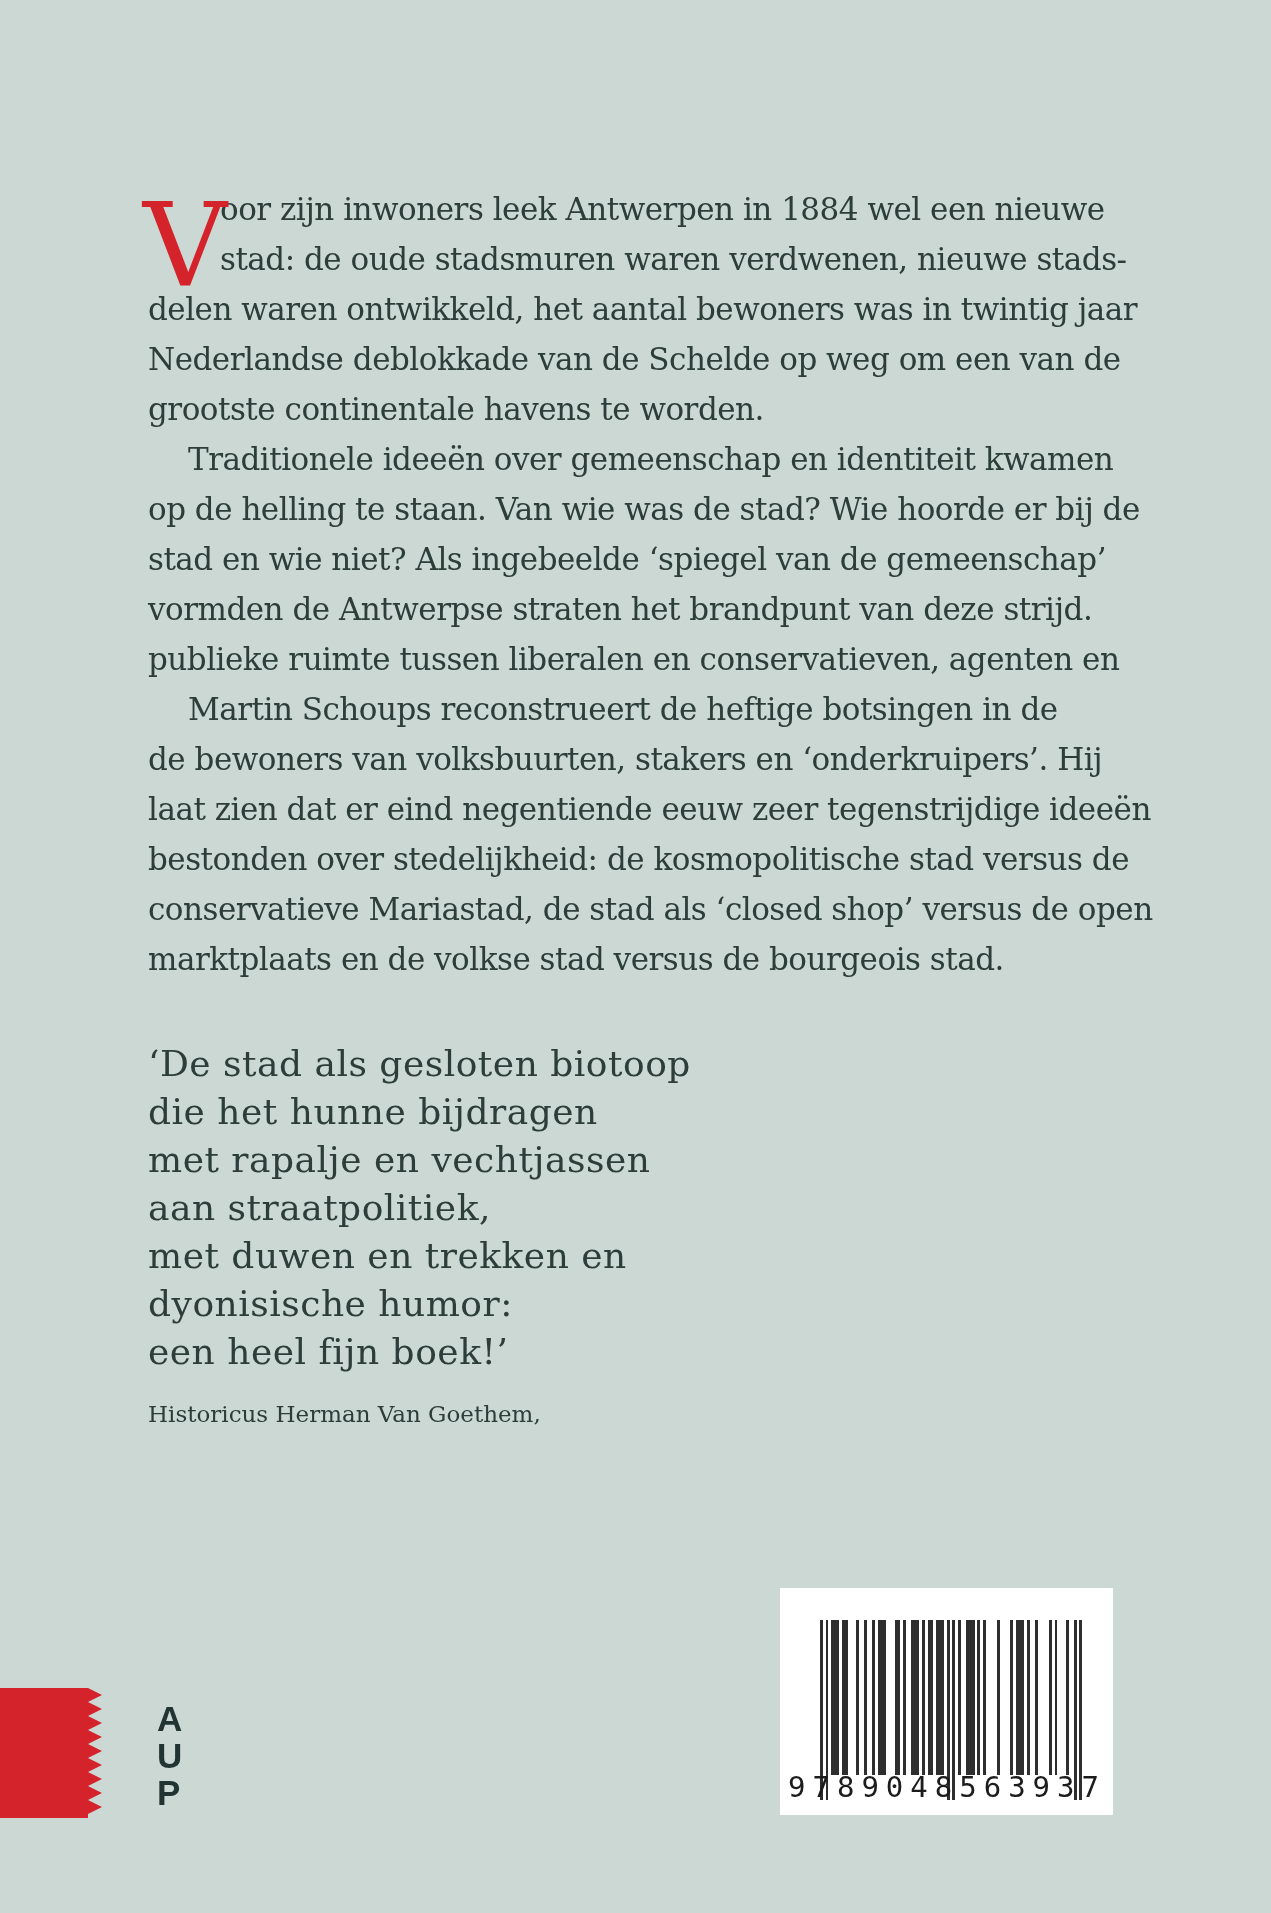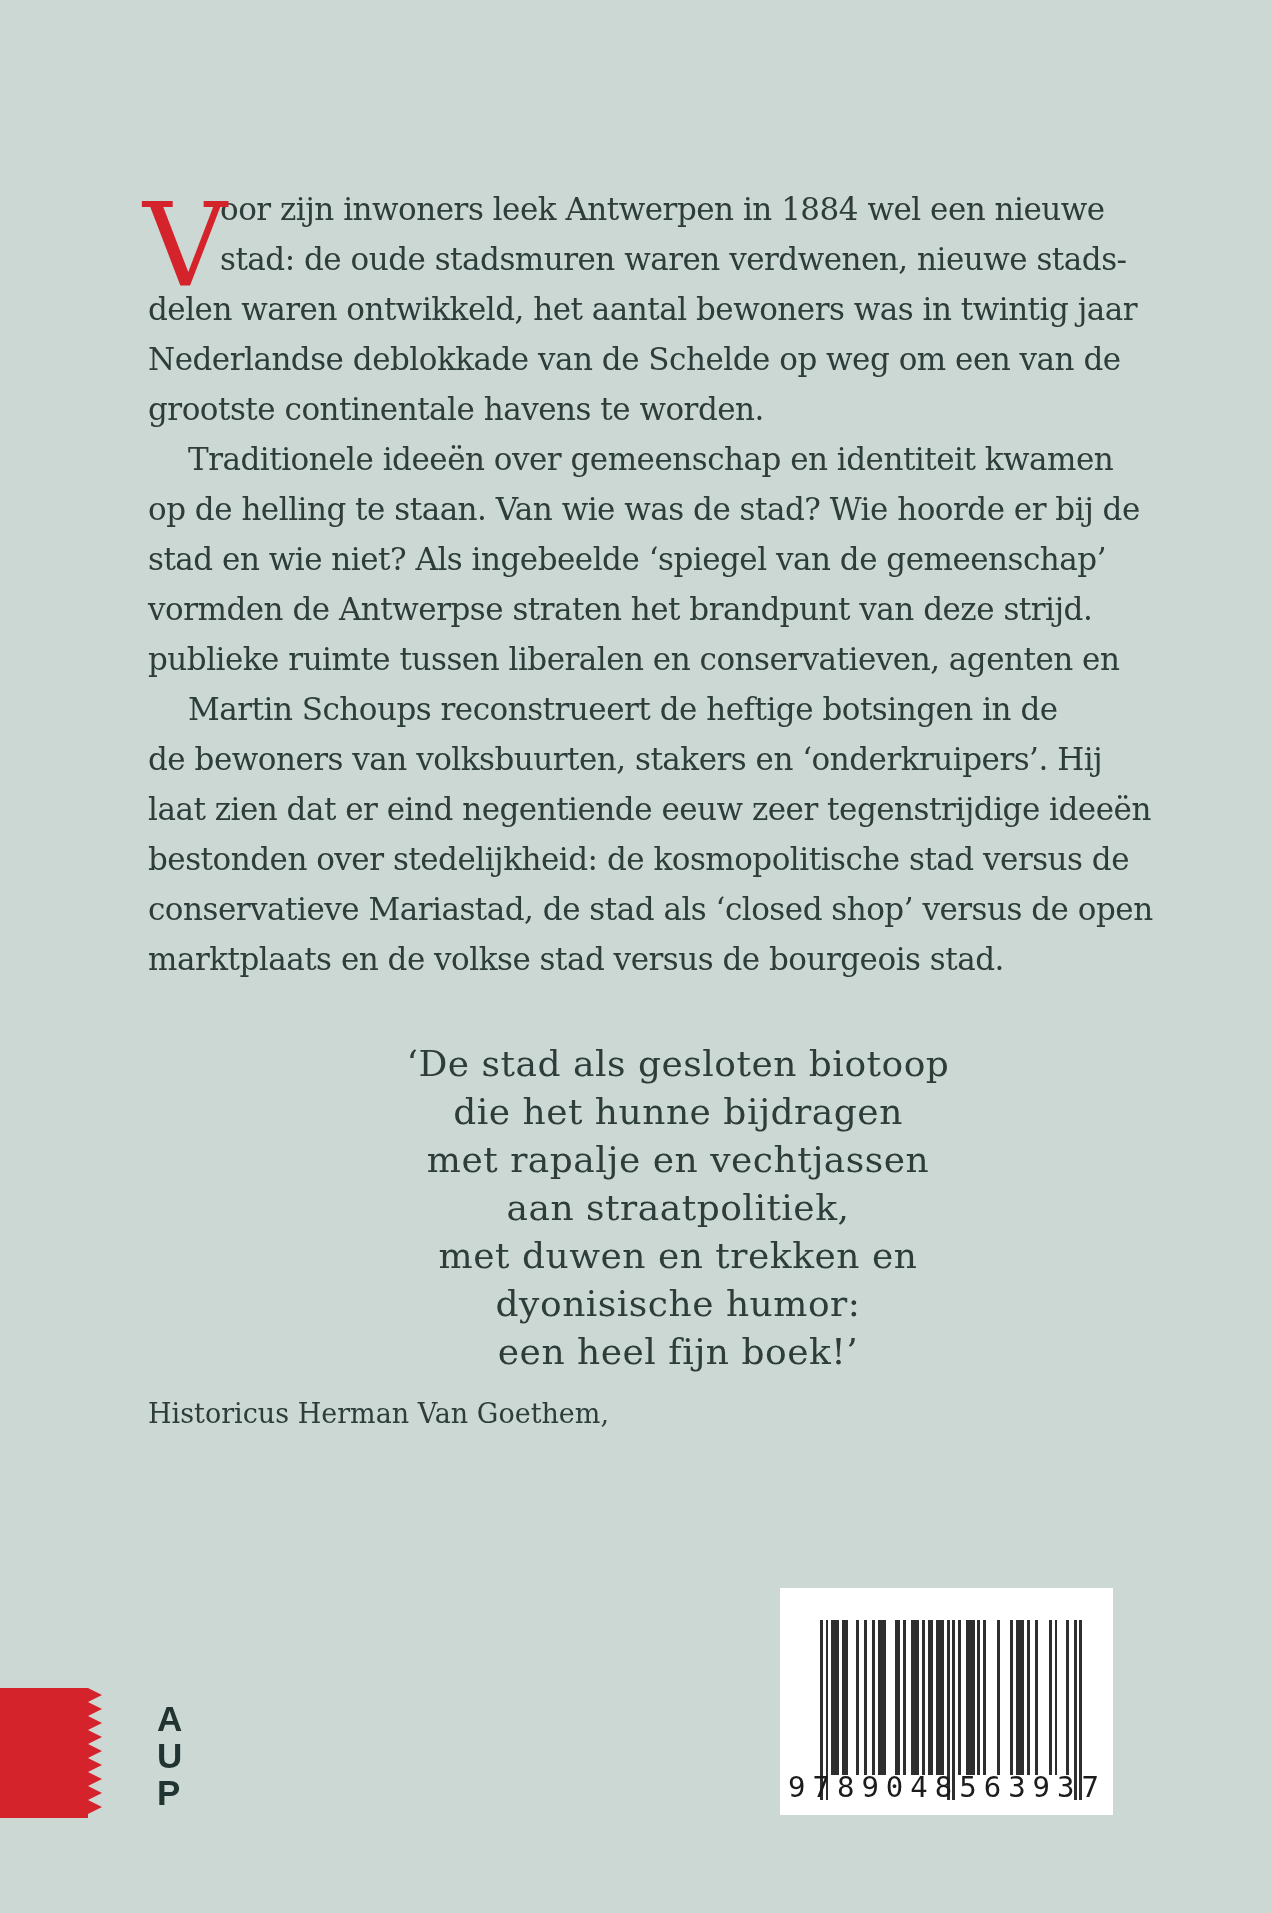--- a/index.html
+++ b/index.html
@@ -23,26 +23,26 @@
   .bline.cap-offset{padding-left:72px;}
   .bline.indent{padding-left:40px;}
   .dropcap{
     position:absolute;left:-5px;top:4px;
     font-size:116px;line-height:1;
     color:#d5232c;
     font-family:"DejaVu Serif", serif;
   }
   .quote{
     margin-top:56px;
-    font-size:36px;line-height:48px;letter-spacing:0.5px;text-align:center;
+    font-size:36px;line-height:48px;letter-spacing:0.5px;
   }
   .qline{height:48px;white-space:nowrap;}
   .attr{
     margin-top:18px;
-    font-size:27px;line-height:40px;letter-spacing:0;
+    font-size:23px;line-height:40px;letter-spacing:0;
   }
   .aline{height:40px;white-space:nowrap;}
   .zigzag{position:absolute;left:0;top:1688px;}
   .aup{
     position:absolute;left:157px;top:1700px;
     font-family:"Liberation Sans", sans-serif;
     font-weight:700;font-size:35px;line-height:37px;
     color:#223431;
   }
   .aup div{height:37px;}

